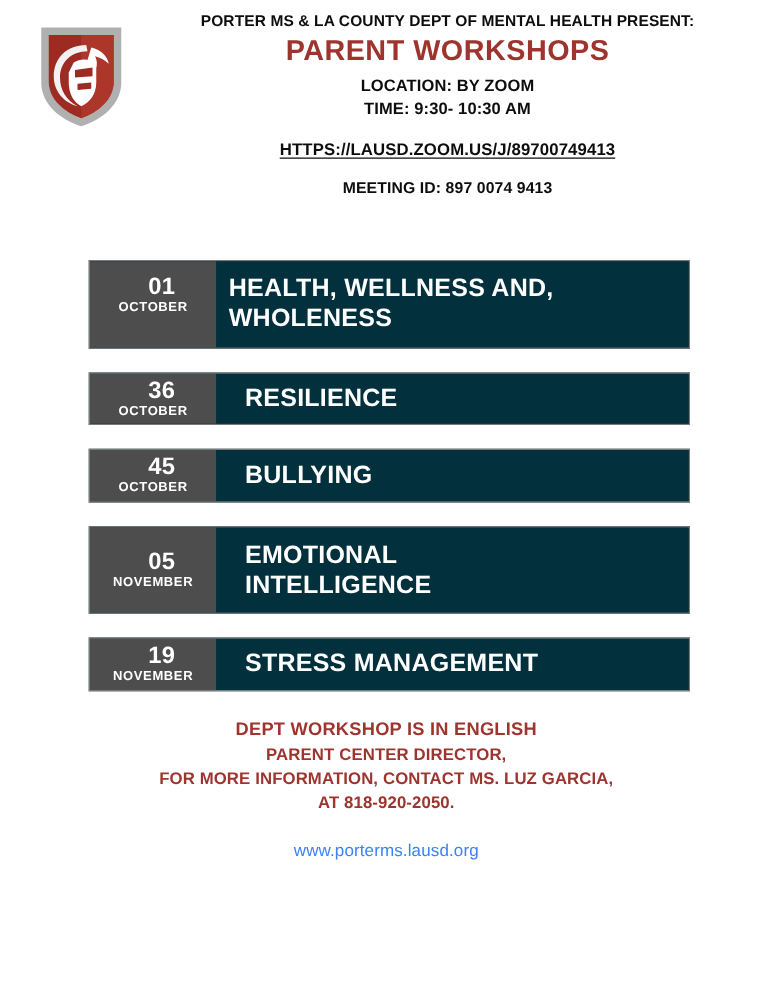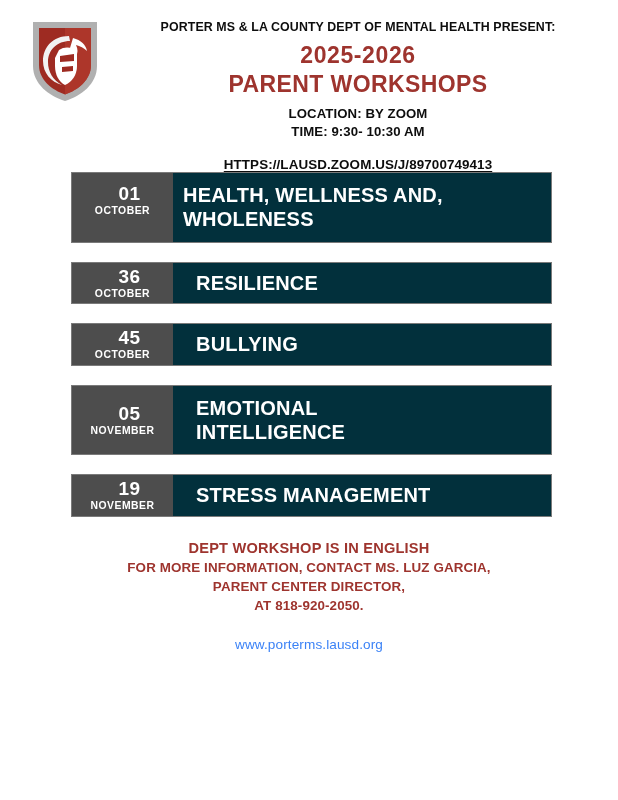--- a/index.html
+++ b/index.html
@@ -12,22 +12,22 @@
     height: 800px;
     font-family: "Liberation Sans", sans-serif;
     color: #111111;
     overflow: hidden;
     position: relative;
   }
 
   
   .header {
     position: relative;
-    padding-top: 16px;
-    height: 172px;
+    padding-top: 6px;
+    height: 208px;
     box-sizing: border-box;
     margin-left: 12px;
   }
   .logo {
     position: absolute;
     left: 17px;
     top: 18px;
     width: 72px;
     height: 86px;
   }
@@ -203,21 +203,20 @@
       <path d="M30 32 C36 28 44 29 48 34 L48 48 C48 57 43 64 36 67 C30 64 26 57 26 48 L26 40 Z" fill="#ffffff"></path>
 
       <path d="M31 38 L45 36 L45 43 L31 44 Z" fill="#9e2b22"></path>
 
       <path d="M33 49 L44 48 L44 53 L33 54 Z" fill="#9e2b22"></path>
     </svg>
   </div>
 
   <div class="header-text">
     <div class="present-line">PORTER MS &amp; LA COUNTY DEPT OF MENTAL HEALTH PRESENT:</div>
-    <div class="year-line">2025-2026</div>
     <div class="title-line">PARENT WORKSHOPS</div>
     <div class="meta-line first">LOCATION: BY ZOOM</div>
     <div class="meta-line">TIME: 9:30- 10:30 AM</div>
     <a class="zoom-link" href="#">HTTPS://LAUSD.ZOOM.US/J/89700749413</a>
     <div class="meeting-id">MEETING ID: 897 0074 9413</div>
   </div>
 </div>
 
 <div class="rows">
 
@@ -270,17 +269,17 @@
     </div>
     <div class="topic-box center">
       <div class="topic indent">STRESS MANAGEMENT</div>
     </div>
   </div>
 
 </div>
 
 <div class="footer">
   <div class="footer-lead">DEPT WORKSHOP IS IN ENGLISH</div>
+  <div class="footer-line">PARENT CENTER DIRECTOR,</div>
   <div class="footer-line">FOR MORE INFORMATION, CONTACT MS. LUZ GARCIA,</div>
-  <div class="footer-line">PARENT CENTER DIRECTOR,</div>
   <div class="footer-line">AT 818-920-2050.</div>
   <div class="website">www.porterms.lausd.org</div>
 </div>
 
 </body></html>

